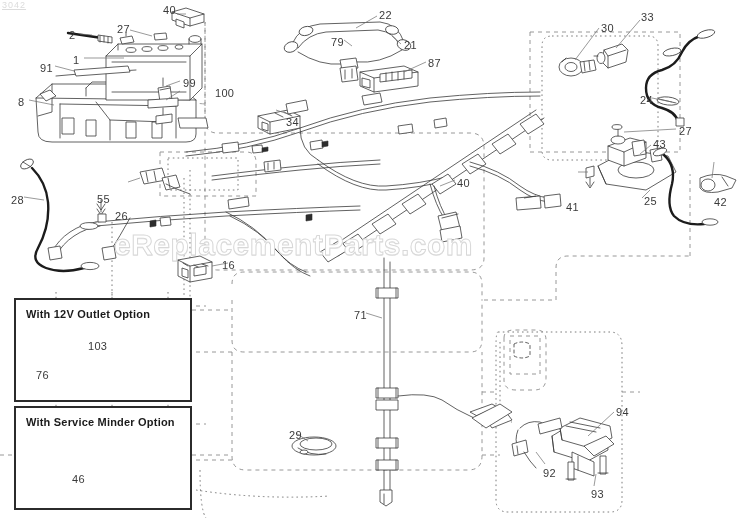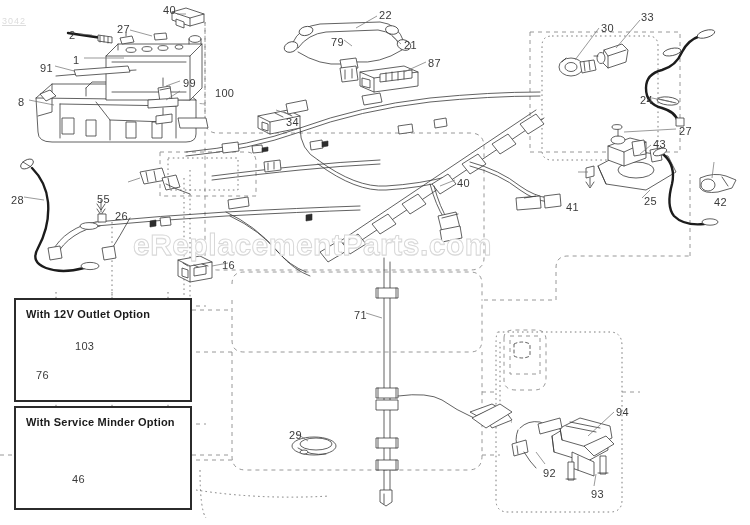--- a/index.html
+++ b/index.html
@@ -19,30 +19,30 @@
   .optbox{
     position:absolute;border:2px solid #2b2b2b;background:#ffffff;
     box-sizing:border-box;
   }
   .opttitle{
     position:absolute;font-family:"Liberation Sans", sans-serif;
     font-size:11px;font-weight:bold;color:#1b1b1b;white-space:nowrap;
     letter-spacing:.2px;
   }
   .wm{
-    position:absolute;left:133px;top:228px;
+    position:absolute;left:114px;top:228px;
     font-family:"Liberation Sans", sans-serif;
     font-size:30px;font-weight:bold;letter-spacing:.5px;
     color:#ffffff;
     -webkit-text-stroke:1px #d8d8d8;
     text-shadow:0 1px 0 #e9e9e9;
     user-select:none;pointer-events:none;white-space:nowrap;
   }
   .topcode{
-    position:absolute;left:2px;top:16px;
+    position:absolute;left:2px;top:0px;
     font-size:9px;color:#dcdcdc;letter-spacing:1px;white-space:nowrap;text-decoration:underline;
   }
 </style>
 </head>
 <body>
 
 <div id="sheet">
 
   <div class="topcode">3042</div>
 
@@ -482,21 +482,21 @@
   <div class="lbl" style="left:653px;top:139px;">43</div>
   <div class="lbl" style="left:714px;top:149px;margin-top:48px;">42</div>
   <div class="lbl" style="left:566px;top:170px;margin-top:32px;">41</div>
   <div class="lbl" style="left:644px;top:196px;">25</div>
   <div class="lbl" style="left:11px;top:195px;">28</div>
   <div class="lbl" style="left:115px;top:179px;margin-top:32px;">26</div>
   <div class="lbl" style="left:97px;top:194px;">55</div>
   <div class="lbl" style="left:457px;top:178px;">40</div>
   <div class="lbl" style="left:222px;top:260px;">16</div>
   <div class="lbl" style="left:354px;top:310px;">71</div>
-  <div class="lbl" style="left:75px;top:341px;">103</div>
+  <div class="lbl" style="left:88px;top:341px;">103</div>
   <div class="lbl" style="left:36px;top:370px;">76</div>
   <div class="lbl" style="left:72px;top:474px;">46</div>
   <div class="lbl" style="left:289px;top:430px;">29</div>
   <div class="lbl" style="left:616px;top:407px;">94</div>
   <div class="lbl" style="left:543px;top:468px;">92</div>
   <div class="lbl" style="left:591px;top:489px;">93</div>
 
 </div>
 
 </body></html>

